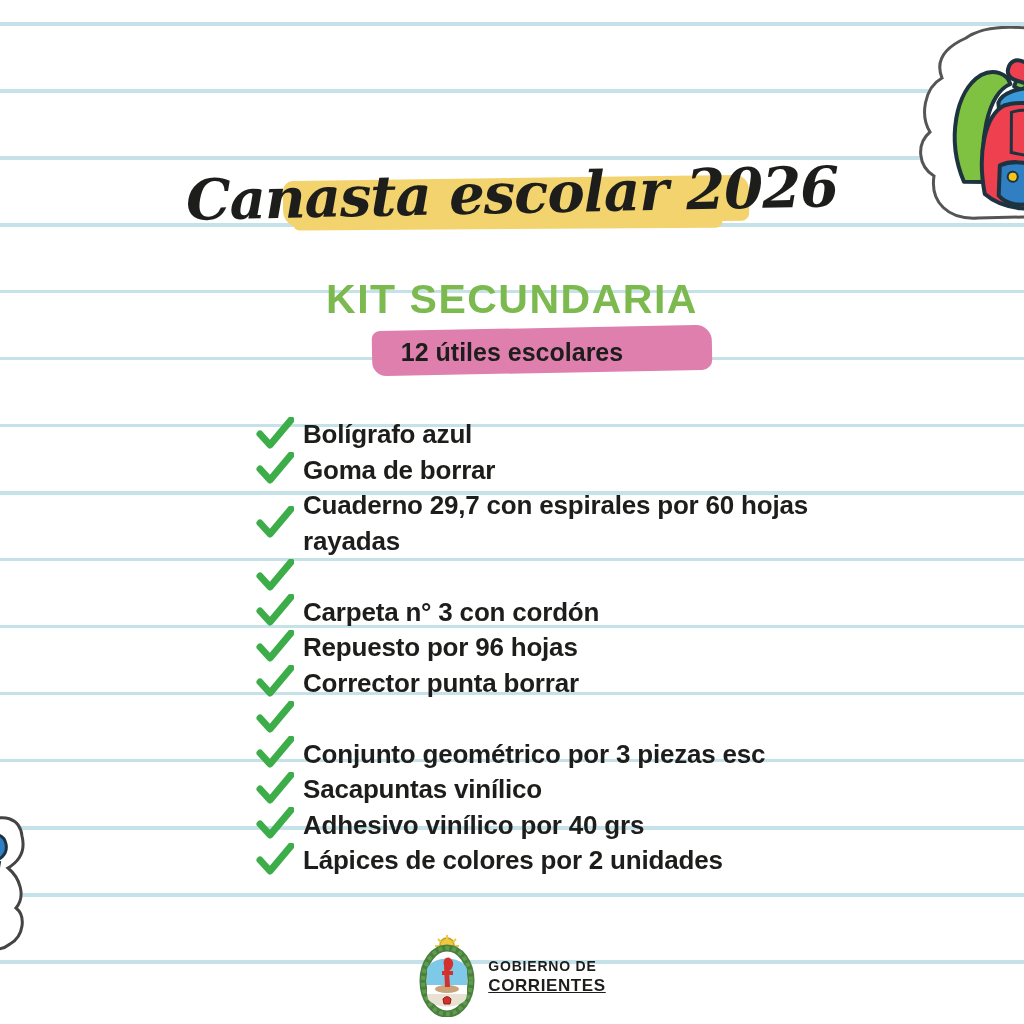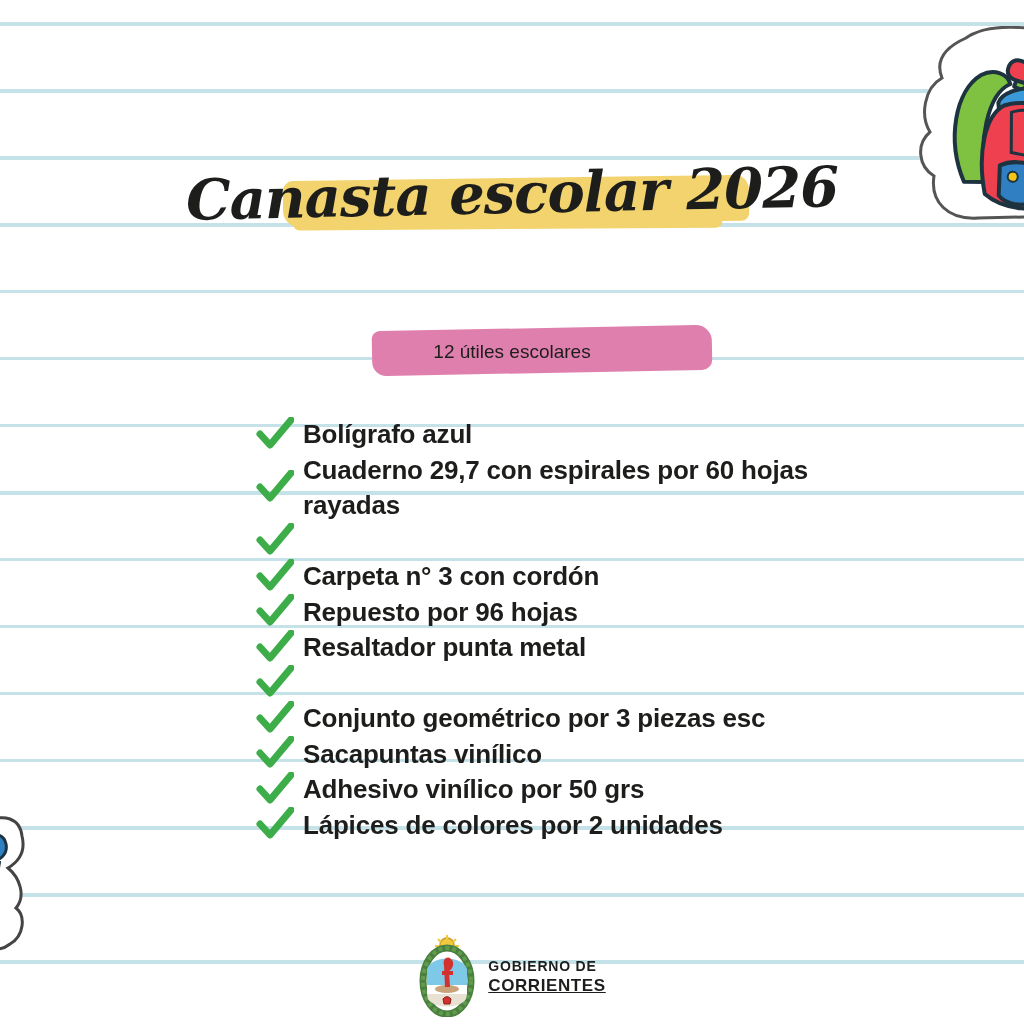--- a/index.html
+++ b/index.html
@@ -59,21 +59,21 @@
   }
   .hl-pink {
     position:absolute; left:50%; top:1px; width:340px; height:45px;
     margin-left:-140px;
     background:#df7fae;
     border-radius:8px 16px 10px 14px;
     transform:rotate(-1.1deg);
   }
   .subtitle {
     position:relative;
-    font-size:19px; font-weight:400; color:#1d1d1b;
+    font-size:25px; font-weight:700; color:#1d1d1b;
     letter-spacing:0;
     white-space:nowrap;
   }
 
   
   .list {
     position:absolute; left:256px; top:417px; width:600px;
   }
   .row { display:flex; align-items:center; }
   .check-cell {
@@ -110,20 +110,21 @@
 </head>
 <body>
 
 <div class="page">
 
   <div class="title-wrap">
     <div class="hl-yellow"></div>
     <div class="script-title">Canasta escolar 2026</div>
   </div>
 
+  <div class="kit-heading">KIT SECUNDARIA</div>
 
   <div class="sub-wrap">
     <div class="hl-pink"></div>
     <div class="subtitle">12 útiles escolares</div>
   </div>
 
   <div class="list">
 
     <div class="row">
       <span class="check-cell">
@@ -132,20 +133,28 @@
           </svg>
       </span>
       <span class="row-text">Bolígrafo azul</span>
     </div>
     <div class="row">
       <span class="check-cell">
         <svg width="38" height="33" viewBox="0 0 38 33">
             <path d="M4 17 L14 28 L35 3" fill="none" stroke="#3dad49" stroke-width="7" stroke-linecap="round" stroke-linejoin="round"></path>
           </svg>
       </span>
+      <span class="row-text">Goma de borrar</span>
+    </div>
+    <div class="row">
+      <span class="check-cell">
+        <svg width="38" height="33" viewBox="0 0 38 33">
+            <path d="M4 17 L14 28 L35 3" fill="none" stroke="#3dad49" stroke-width="7" stroke-linecap="round" stroke-linejoin="round"></path>
+          </svg>
+      </span>
       <span class="row-text">Cuaderno 29,7 con espirales por 60 hojas rayadas</span>
     </div>
     <div class="row">
       <span class="check-cell">
         <svg width="38" height="33" viewBox="0 0 38 33">
             <path d="M4 17 L14 28 L35 3" fill="none" stroke="#3dad49" stroke-width="7" stroke-linecap="round" stroke-linejoin="round"></path>
           </svg>
       </span>
     </div>
     <div class="row">
@@ -163,21 +172,21 @@
           </svg>
       </span>
       <span class="row-text">Repuesto por 96 hojas</span>
     </div>
     <div class="row">
       <span class="check-cell">
         <svg width="38" height="33" viewBox="0 0 38 33">
             <path d="M4 17 L14 28 L35 3" fill="none" stroke="#3dad49" stroke-width="7" stroke-linecap="round" stroke-linejoin="round"></path>
           </svg>
       </span>
-      <span class="row-text">Resaltador punta metal</span>
+      <span class="row-text">Corrector punta borrar</span>
     </div>
     <div class="row">
       <span class="check-cell">
         <svg width="38" height="33" viewBox="0 0 38 33">
             <path d="M4 17 L14 28 L35 3" fill="none" stroke="#3dad49" stroke-width="7" stroke-linecap="round" stroke-linejoin="round"></path>
           </svg>
       </span>
     </div>
     <div class="row">
       <span class="check-cell">
@@ -194,21 +203,21 @@
           </svg>
       </span>
       <span class="row-text">Sacapuntas vinílico</span>
     </div>
     <div class="row">
       <span class="check-cell">
         <svg width="38" height="33" viewBox="0 0 38 33">
             <path d="M4 17 L14 28 L35 3" fill="none" stroke="#3dad49" stroke-width="7" stroke-linecap="round" stroke-linejoin="round"></path>
           </svg>
       </span>
-      <span class="row-text">Adhesivo vinílico por 50 grs</span>
+      <span class="row-text">Adhesivo vinílico por 40 grs</span>
     </div>
     <div class="row">
       <span class="check-cell">
         <svg width="38" height="33" viewBox="0 0 38 33">
             <path d="M4 17 L14 28 L35 3" fill="none" stroke="#3dad49" stroke-width="7" stroke-linecap="round" stroke-linejoin="round"></path>
           </svg>
       </span>
       <span class="row-text">Lápices de colores por 2 unidades</span>
     </div>
   </div>

